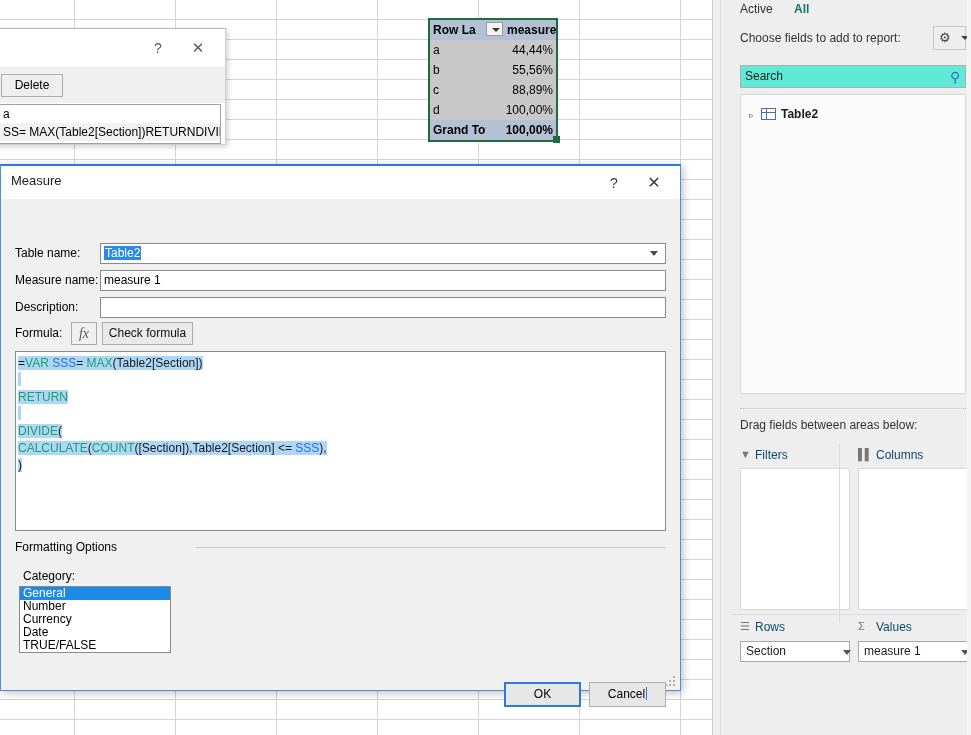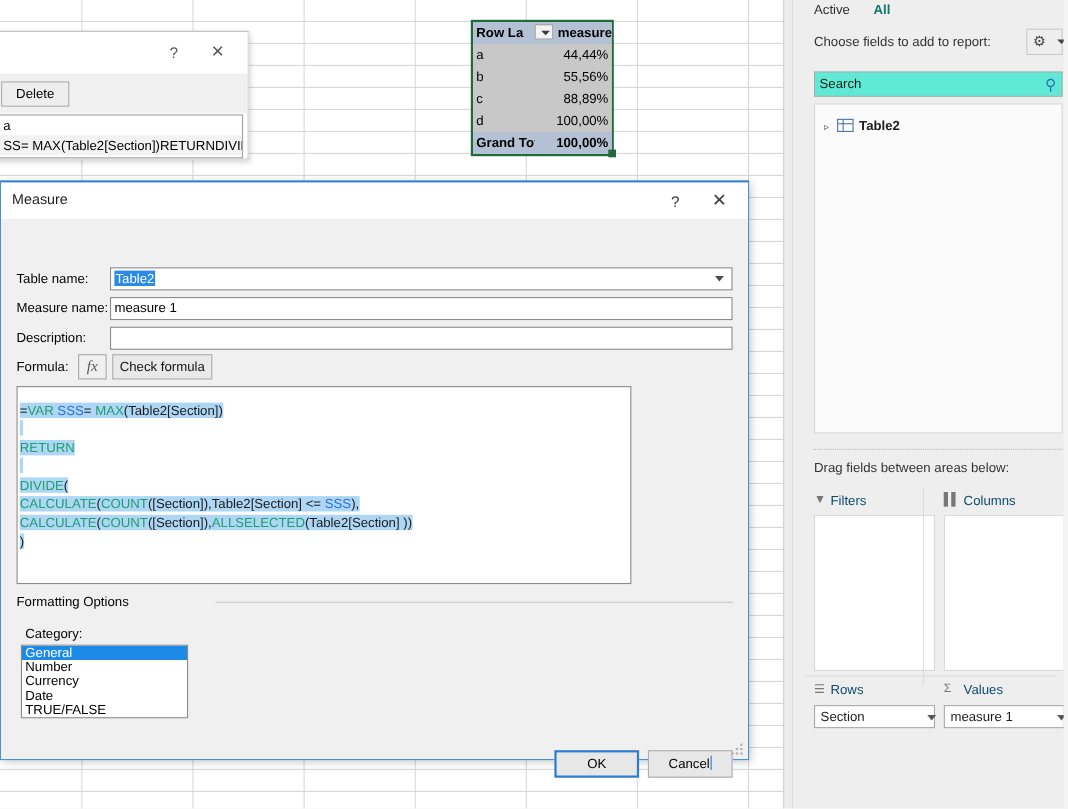--- a/index.html
+++ b/index.html
@@ -106,23 +106,23 @@
     background:#f0f0f0;border:1px solid #a9a9a9;box-sizing:border-box;
     text-align:center;line-height:21px;font-family:"Liberation Serif", serif;
     font-style:italic;font-size:14px;color:#585858;
   }
   #checkbtn{
     position:absolute;left:101px;top:0px;width:91px;height:23px;
     background:#e9e9e9;border:1px solid #adadad;box-sizing:border-box;
     text-align:center;line-height:21px;font-size:12px;color:#111;
   }
   #formulaBox{
-    position:absolute;left:14px;top:152px;width:559px;height:180px;
+    position:absolute;left:14px;top:152px;width:651px;height:180px;
     background:#ffffff;border:1px solid #8a8a8a;box-sizing:border-box;
-    padding:13px 2px 0 2px;overflow:hidden;
+    padding:3px 2px 0 2px;overflow:hidden;
   }
   #formulaBox .ln{
     height:17px;line-height:17px;font-size:12px;white-space:pre;
     font-family:"Liberation Sans", sans-serif;
   }
   .selhl{background:#aed7f5;}
   .kw{color:#1f9e6e;}
   .var{color:#2b6fd6;}
   .plain{color:#1a1a1a;}
   .caretline{background:#aed7f5;display:inline-block;width:3px;height:14px;vertical-align:-2px;}
@@ -284,21 +284,20 @@
       <div id="checkbtn">Check formula</div>
     </div>
 
     <div id="formulaBox">
         <div class="ln"><span class="selhl"><span class="plain">=</span><span class="kw">VAR</span><span class="plain"> </span><span class="var">SSS</span><span class="plain">= </span><span class="kw">MAX</span><span class="plain">(Table2[Section])</span></span></div>
         <div class="ln"><span class="caretline"></span></div>
         <div class="ln"><span class="selhl"><span class="kw">RETURN</span></span></div>
         <div class="ln"><span class="caretline"></span></div>
         <div class="ln"><span class="selhl"><span class="kw">DIVIDE</span><span class="plain">(</span></span></div>
         <div class="ln"><span class="selhl"><span class="kw">CALCULATE</span><span class="plain">(</span><span class="kw">COUNT</span><span class="plain">([Section]),Table2[Section] &lt;= </span><span class="var">SSS</span><span class="plain">),</span></span></div>
-        <div class="ln"><span class="selhl"><span class="kw">CALCULATE</span><span class="plain">(</span><span class="kw">COUNT</span><span class="plain">([Section]),</span><span class="kw">ALLSELECTED</span><span class="plain">(Table2[Section] ))</span></span></div>
         <div class="ln"><span class="selhl"><span class="plain">)</span></span></div>
       </div>
 
     <div id="fmtlabel">Formatting Options</div>
     <div id="fmtrule"></div>
 
     <div id="catlabel">Category:</div>
     <div id="catlist">
         <div class="it sel">General</div>
         <div class="it">Number</div>

